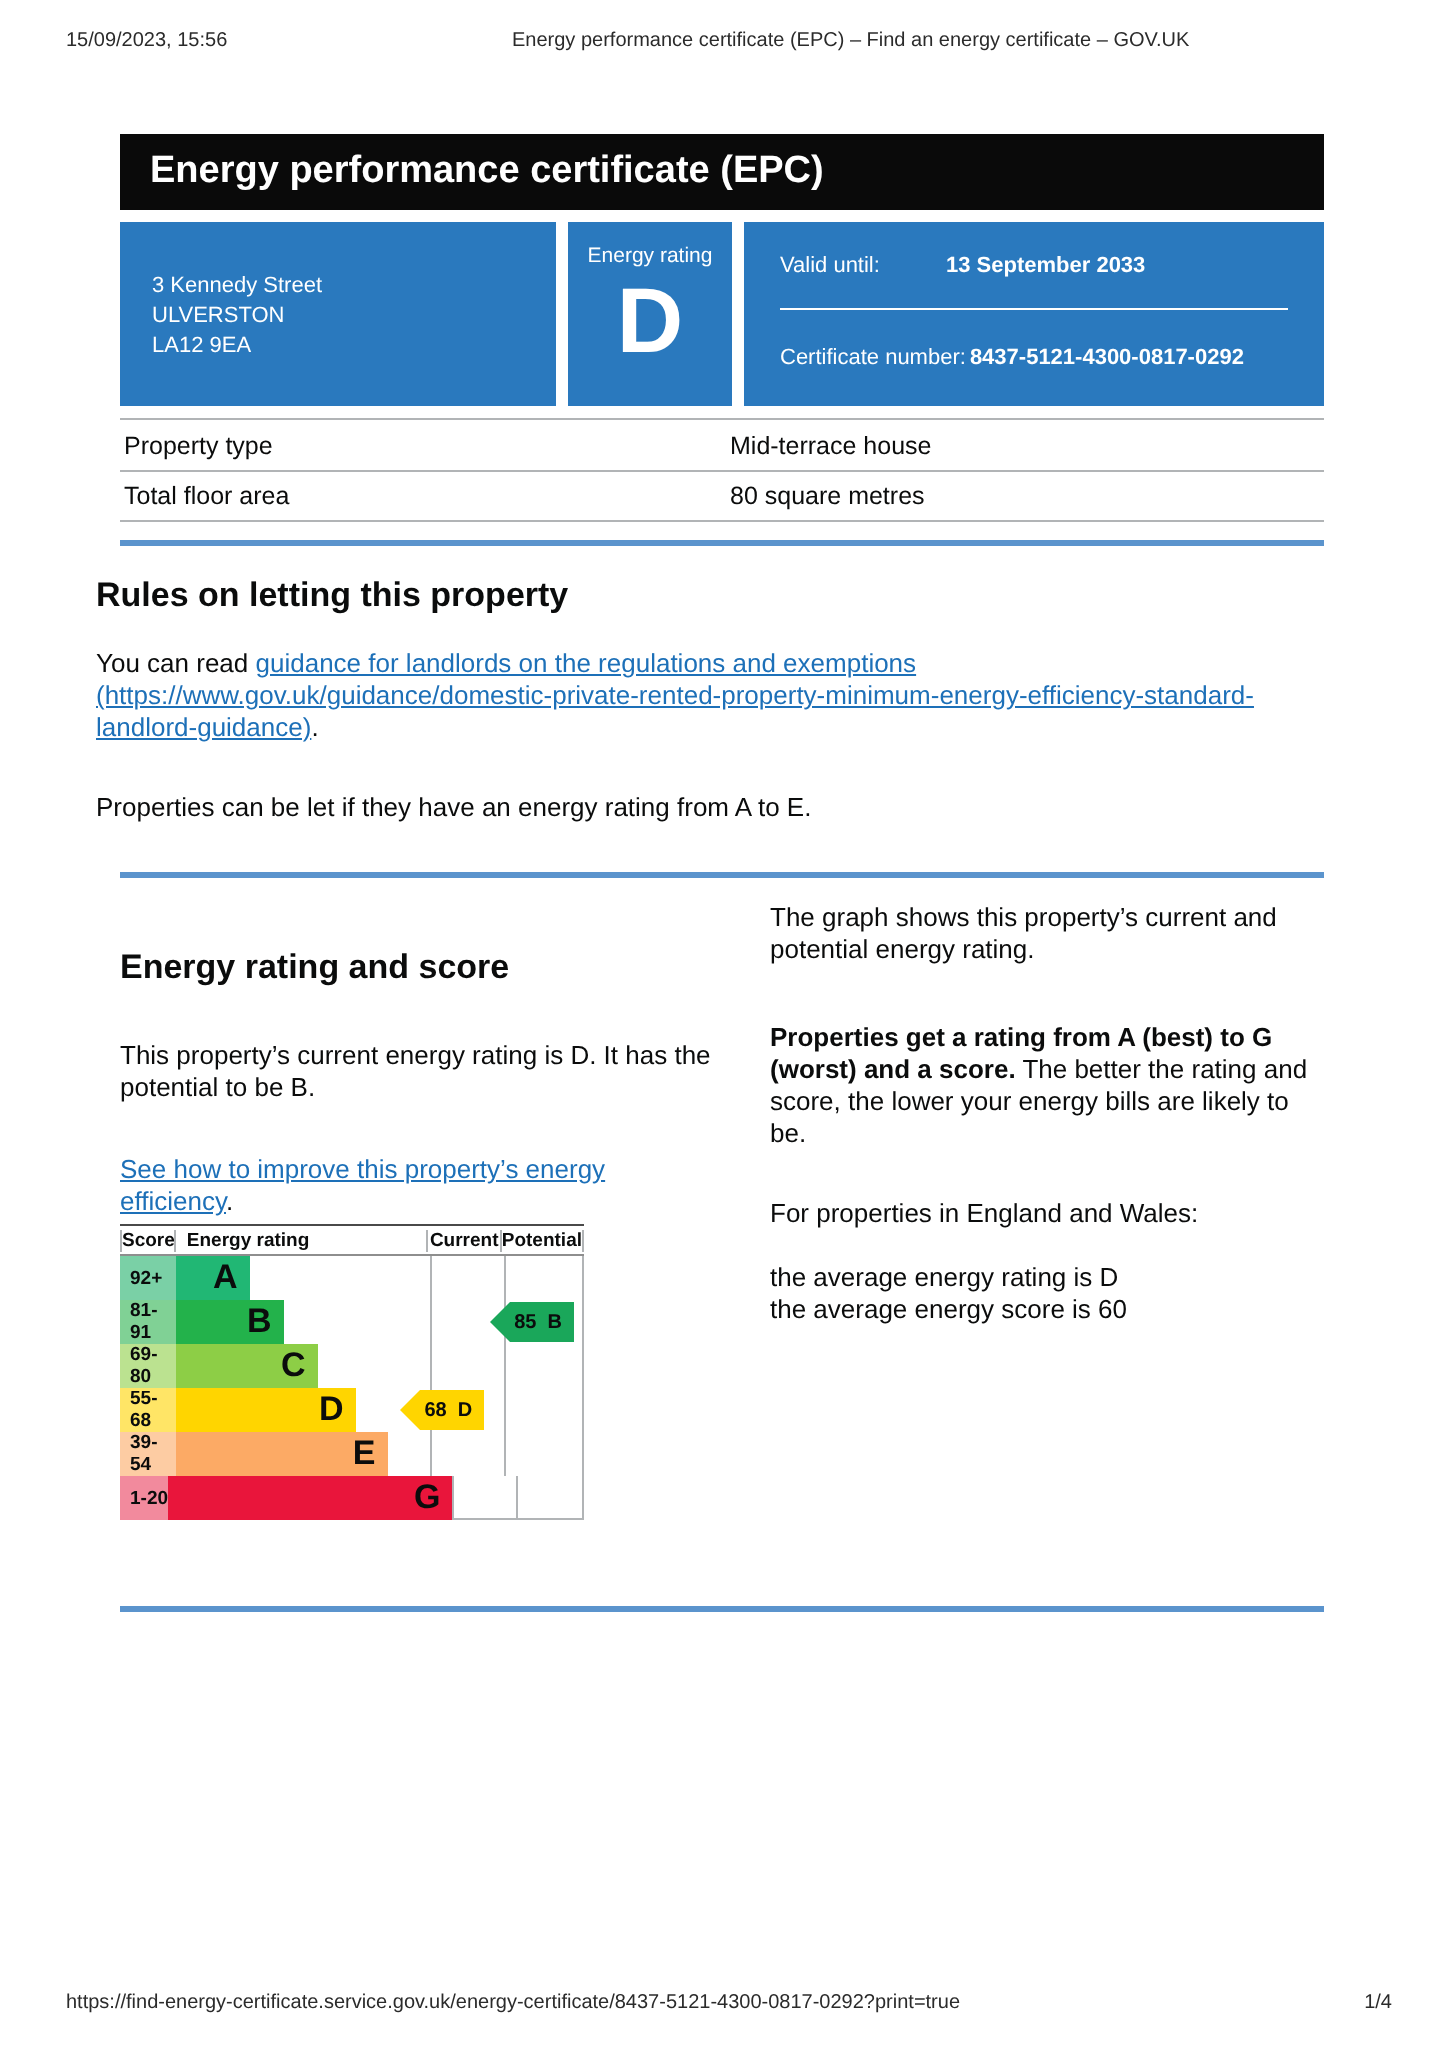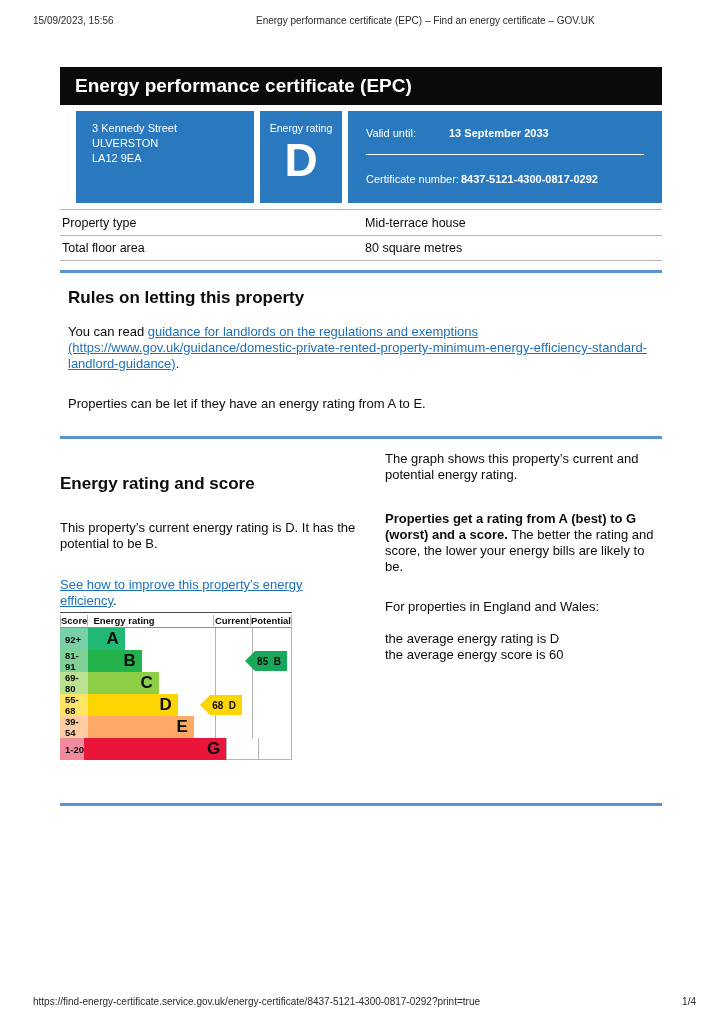--- a/index.html
+++ b/index.html
@@ -15,21 +15,21 @@
 
   
   .banner { position:absolute; top:67px; left:60px; width:602px; height:38px;
     background:#0a0a0a; color:#fff; font-size:19px; font-weight:bold;
     display:flex; align-items:center; padding-left:15px; }
 
   
   .bluebox { position:absolute; top:111px; left:60px; width:602px; height:92px;
     display:flex; gap:6px; color:#fff; font-size:11px; }
   .bluebox .cell { height:100%; }
-  .cell-address { width:178px; padding:10px 0 0 16px; line-height:15px;margin-left:16px; }
+  .cell-address { width:218px; padding:25px 0 0 16px; line-height:15px; }
   .cell-rating { width:82px; text-align:center; padding-top:11px; }
   .cell-rating .rating-label { font-size:10.5px; }
   .cell-rating .rating-letter { font-size:46px; font-weight:bold; line-height:52px; }
   .cell-valid { flex:1; padding:16px 18px 0 18px; }
   .valid-row .vlabel { display:inline-block; width:83px; }
   .valid-row .vvalue { font-weight:bold; }
   .white-rule { height:1px; background:#fff; margin:15px 0 18px 0; }
   .cert-row .cvalue { font-weight:bold; margin-left:2px; }
 
   
@@ -41,21 +41,21 @@
   .divider { position:absolute; left:60px; width:602px; height:3px; background:#5b94cd; }
   #divider-1 { top:270px; }
   #divider-2 { top:436px; }
   #divider-3 { top:803px; }
 
   h2.section-heading { font-size:17px; font-weight:bold; color:#0b0c0c; }
   .body-text { font-size:13px; line-height:16px; color:#0b0c0c; }
   a.gov-link { color:#1d70b8; text-decoration:underline; }
 
   
-  .rules { position:absolute; top:288px; left:68px; width:602px; }
+  .rules { position:absolute; top:288px; left:48px; width:602px; }
   .rules p.p1 { margin-top:24px; }
   .rules p.p2 { margin-top:16px; width:600px; }
 
   
   .col-left { position:absolute; top:450px; left:60px; width:300px;margin-top:24px; }
   .col-left p.p1 { margin-top:26px; }
   .col-left p.p2 { margin-top:25px; }
   .col-right { position:absolute; top:451px; left:385px; width:280px; }
   .col-right p.p2 { margin-top:28px; }
   .col-right p.p3 { margin-top:24px; }

